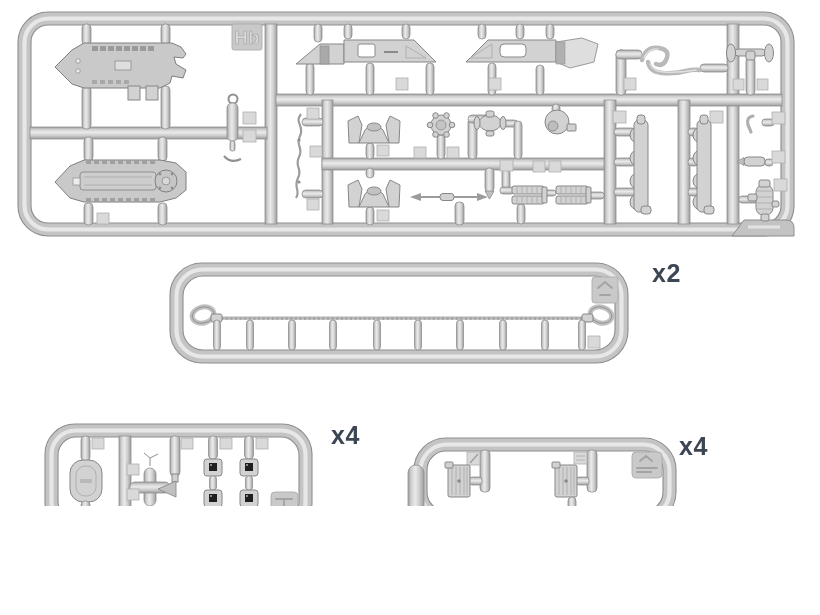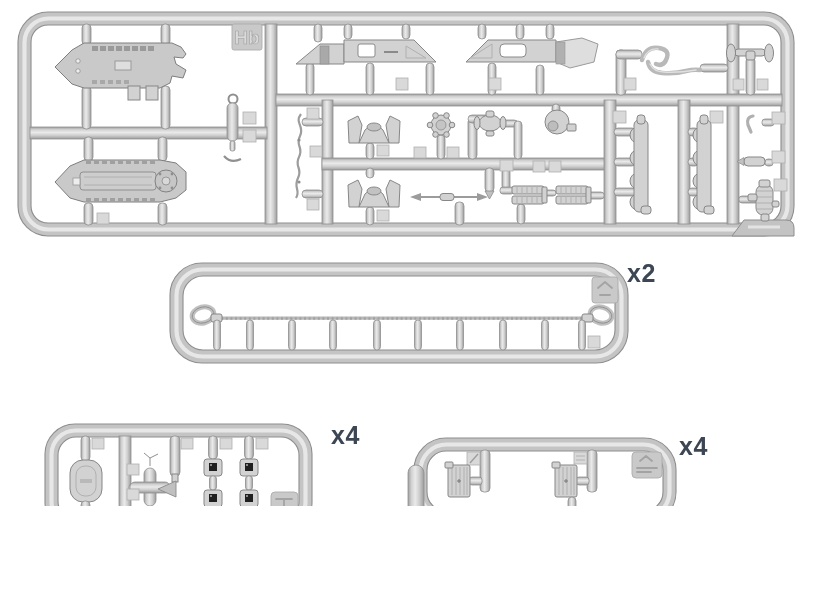--- a/index.html
+++ b/index.html
@@ -457,16 +457,16 @@
       <rect class="gv" rx="4" x="587" y="450" width="10" height="42"></rect>
       <rect class="tag" x="574" y="452" width="13" height="12"></rect>
       <path d="M576,456 h9 M576,460 h9" stroke="#b2b2b2" stroke-width="1"></path>
       <rect class="gh" rx="3" x="576" y="477" width="13" height="8"></rect>
       <use href="#dhatch" x="555" y="465"></use>
       <rect class="gv" rx="4" x="568" y="497" width="8" height="14"></rect>
     </g>
   </g>
 </svg>
 
-<span class="qty" style="left:627px;top:261px;">x2</span>
+<span class="qty" style="left:652px;top:261px;">x2</span>
 <span class="qty" style="left:331px;top:423px;">x4</span>
 <span class="qty" style="left:679px;top:434px;">x4</span>
 </div>
 
 </body></html>

